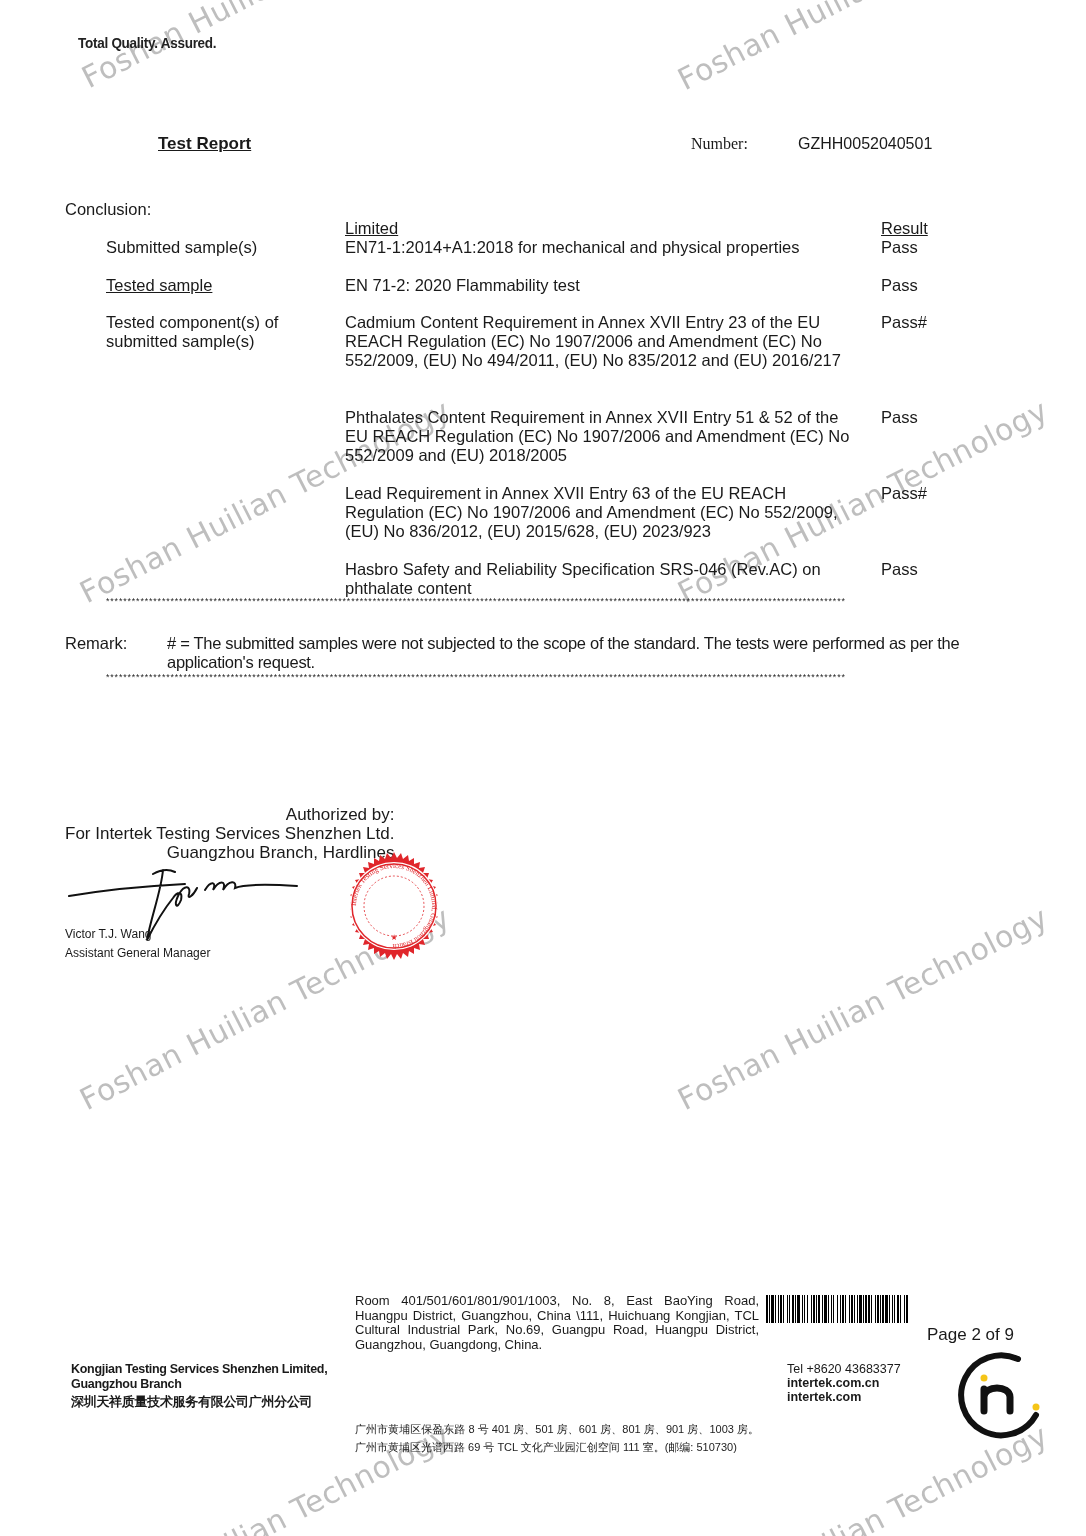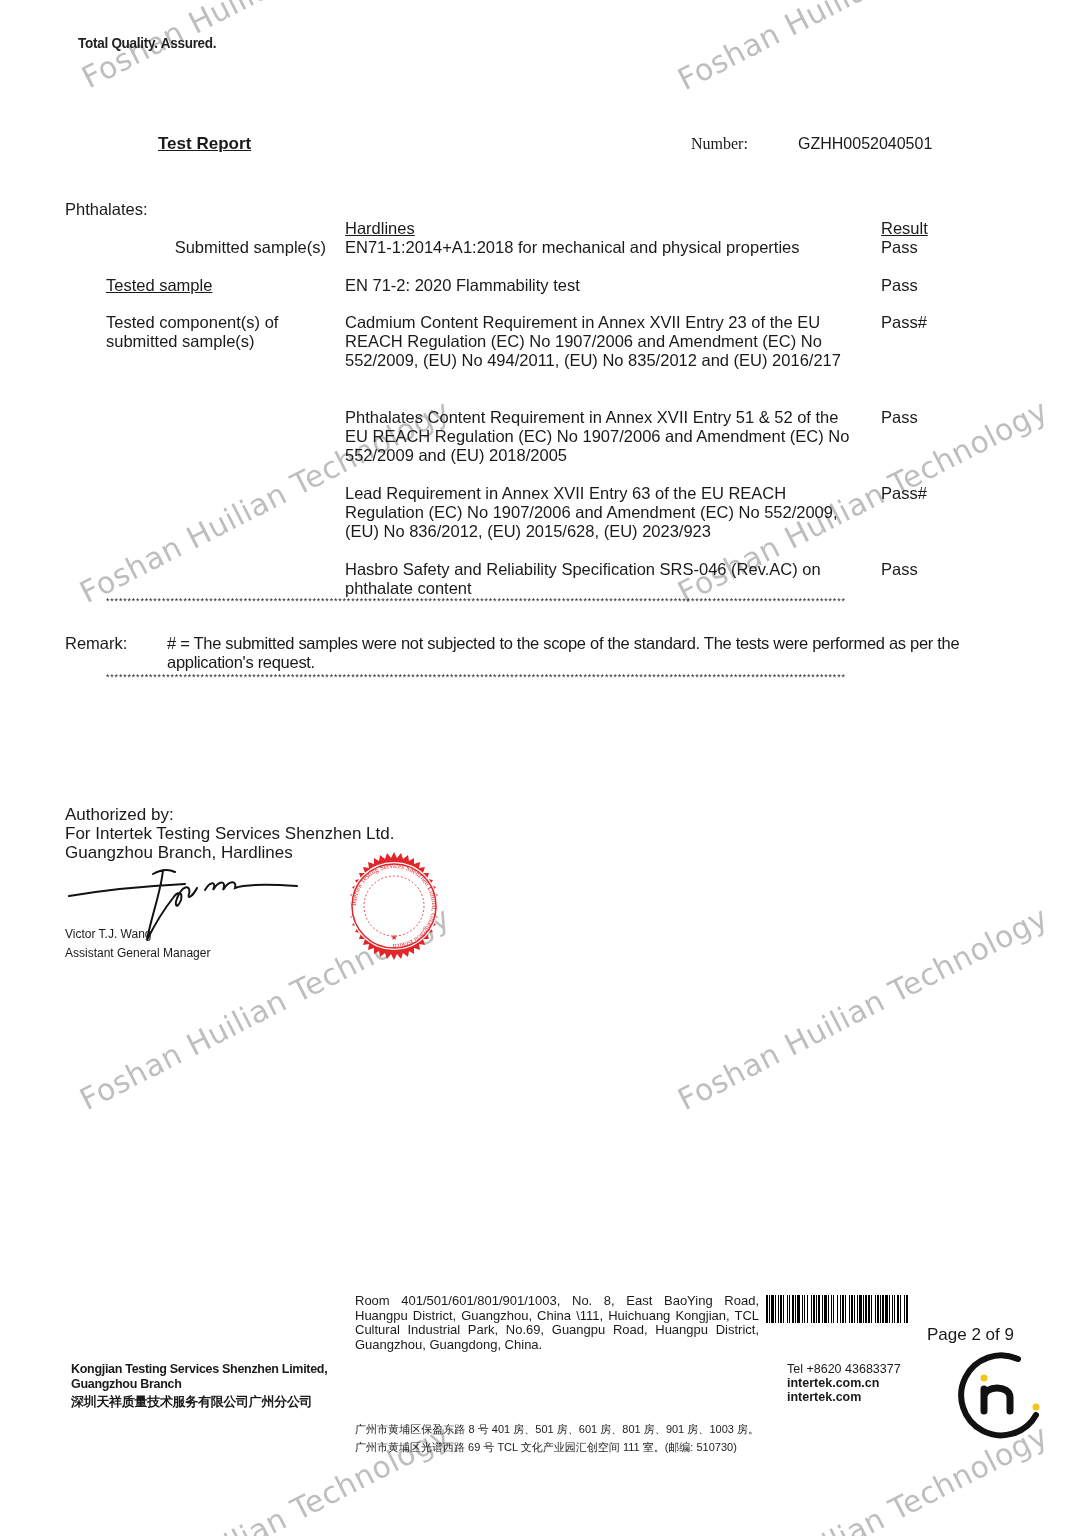--- a/index.html
+++ b/index.html
@@ -23,21 +23,21 @@
   .conclusion-label { left: 65px; top: 200px; }
   .col1 { left: 106px; width: 220px; }
   .col2 { left: 345px; width: 510px; }
   .col3 { left: 881px; width: 100px; }
 
   .stars { font-family: "Liberation Mono", monospace; font-size: 9px; letter-spacing: -1.1px; color: #222; white-space: nowrap; overflow: hidden; width: 900px; left: 105px; line-height: 10px; }
 
   .remark-label { left: 65px; top: 634px; }
   .remark-text { left: 167px; top: 634px; width: 830px; letter-spacing: -0.3px; }
 
-  .auth { left: 65px; top: 805px; font-size: 17px; line-height: 19px; }
+  .auth { left: 65px; top: 805px; font-size: 17px; line-height: 19px; text-align: right; }
   .signer { left: 65px; top: 925px; font-size: 12px; line-height: 19px; }
 
   .signature { left: 65px; top: 862px; }
   .seal { left: 338px; top: 850px; }
 
   .barcode { left: 766px; top: 1295px; width: 255px; height: 28px; display: flex; }
   .barcode span { display: block; height: 100%; background: #000; }
   .page-num { left: 927px; top: 1325px; font-size: 17px; }
 
   .foot-company { left: 71px; top: 1362px; font-size: 12.5px; font-weight: bold; line-height: 15px; letter-spacing: -0.3px; }
@@ -63,27 +63,27 @@
 <div class="watermark" style="left:688px; top:1600px;">Foshan Huilian Technology</div>
 
 <div class="abs logo">
   <div class="logo-tag">Total Quality. Assured.</div>
 </div>
 
 <div class="abs title">Test Report</div>
 <div class="abs number-label">Number:</div>
 <div class="abs number-value">GZHH0052040501</div>
 
-<div class="abs body-text conclusion-label">Phthalates:</div>
+<div class="abs body-text conclusion-label">Conclusion:</div>
 
 <div class="abs body-text col1 u" style="top:231px;margin-top:45px;">Tested sample</div>
-<div class="abs body-text col2 u" style="top:219px;">Hardlines</div>
+<div class="abs body-text col2 u" style="top:219px;">Limited</div>
 <div class="abs body-text col3 u" style="top:219px;">Result</div>
 
-<div class="abs body-text col1" style="top:238px;text-align:right;">Submitted sample(s)</div>
+<div class="abs body-text col1" style="top:238px;">Submitted sample(s)</div>
 <div class="abs body-text col2" style="top:238px; width:520px;">EN71-1:2014+A1:2018 for mechanical and physical properties</div>
 <div class="abs body-text col3" style="top:238px;">Pass</div>
 
 <div class="abs body-text col2" style="top:276px;">EN 71-2: 2020 Flammability test</div>
 <div class="abs body-text col3" style="top:276px;">Pass</div>
 
 <div class="abs body-text col1" style="top:313px; width:210px;">Tested component(s) of submitted sample(s)</div>
 <div class="abs body-text col2" style="top:313px; width:505px;">Cadmium Content Requirement in Annex XVII Entry 23 of the EU REACH Regulation (EC) No 1907/2006 and Amendment (EC) No 552/2009, (EU) No 494/2011, (EU) No 835/2012 and (EU) 2016/217</div>
 <div class="abs body-text col3" style="top:313px;">Pass#</div>
 

